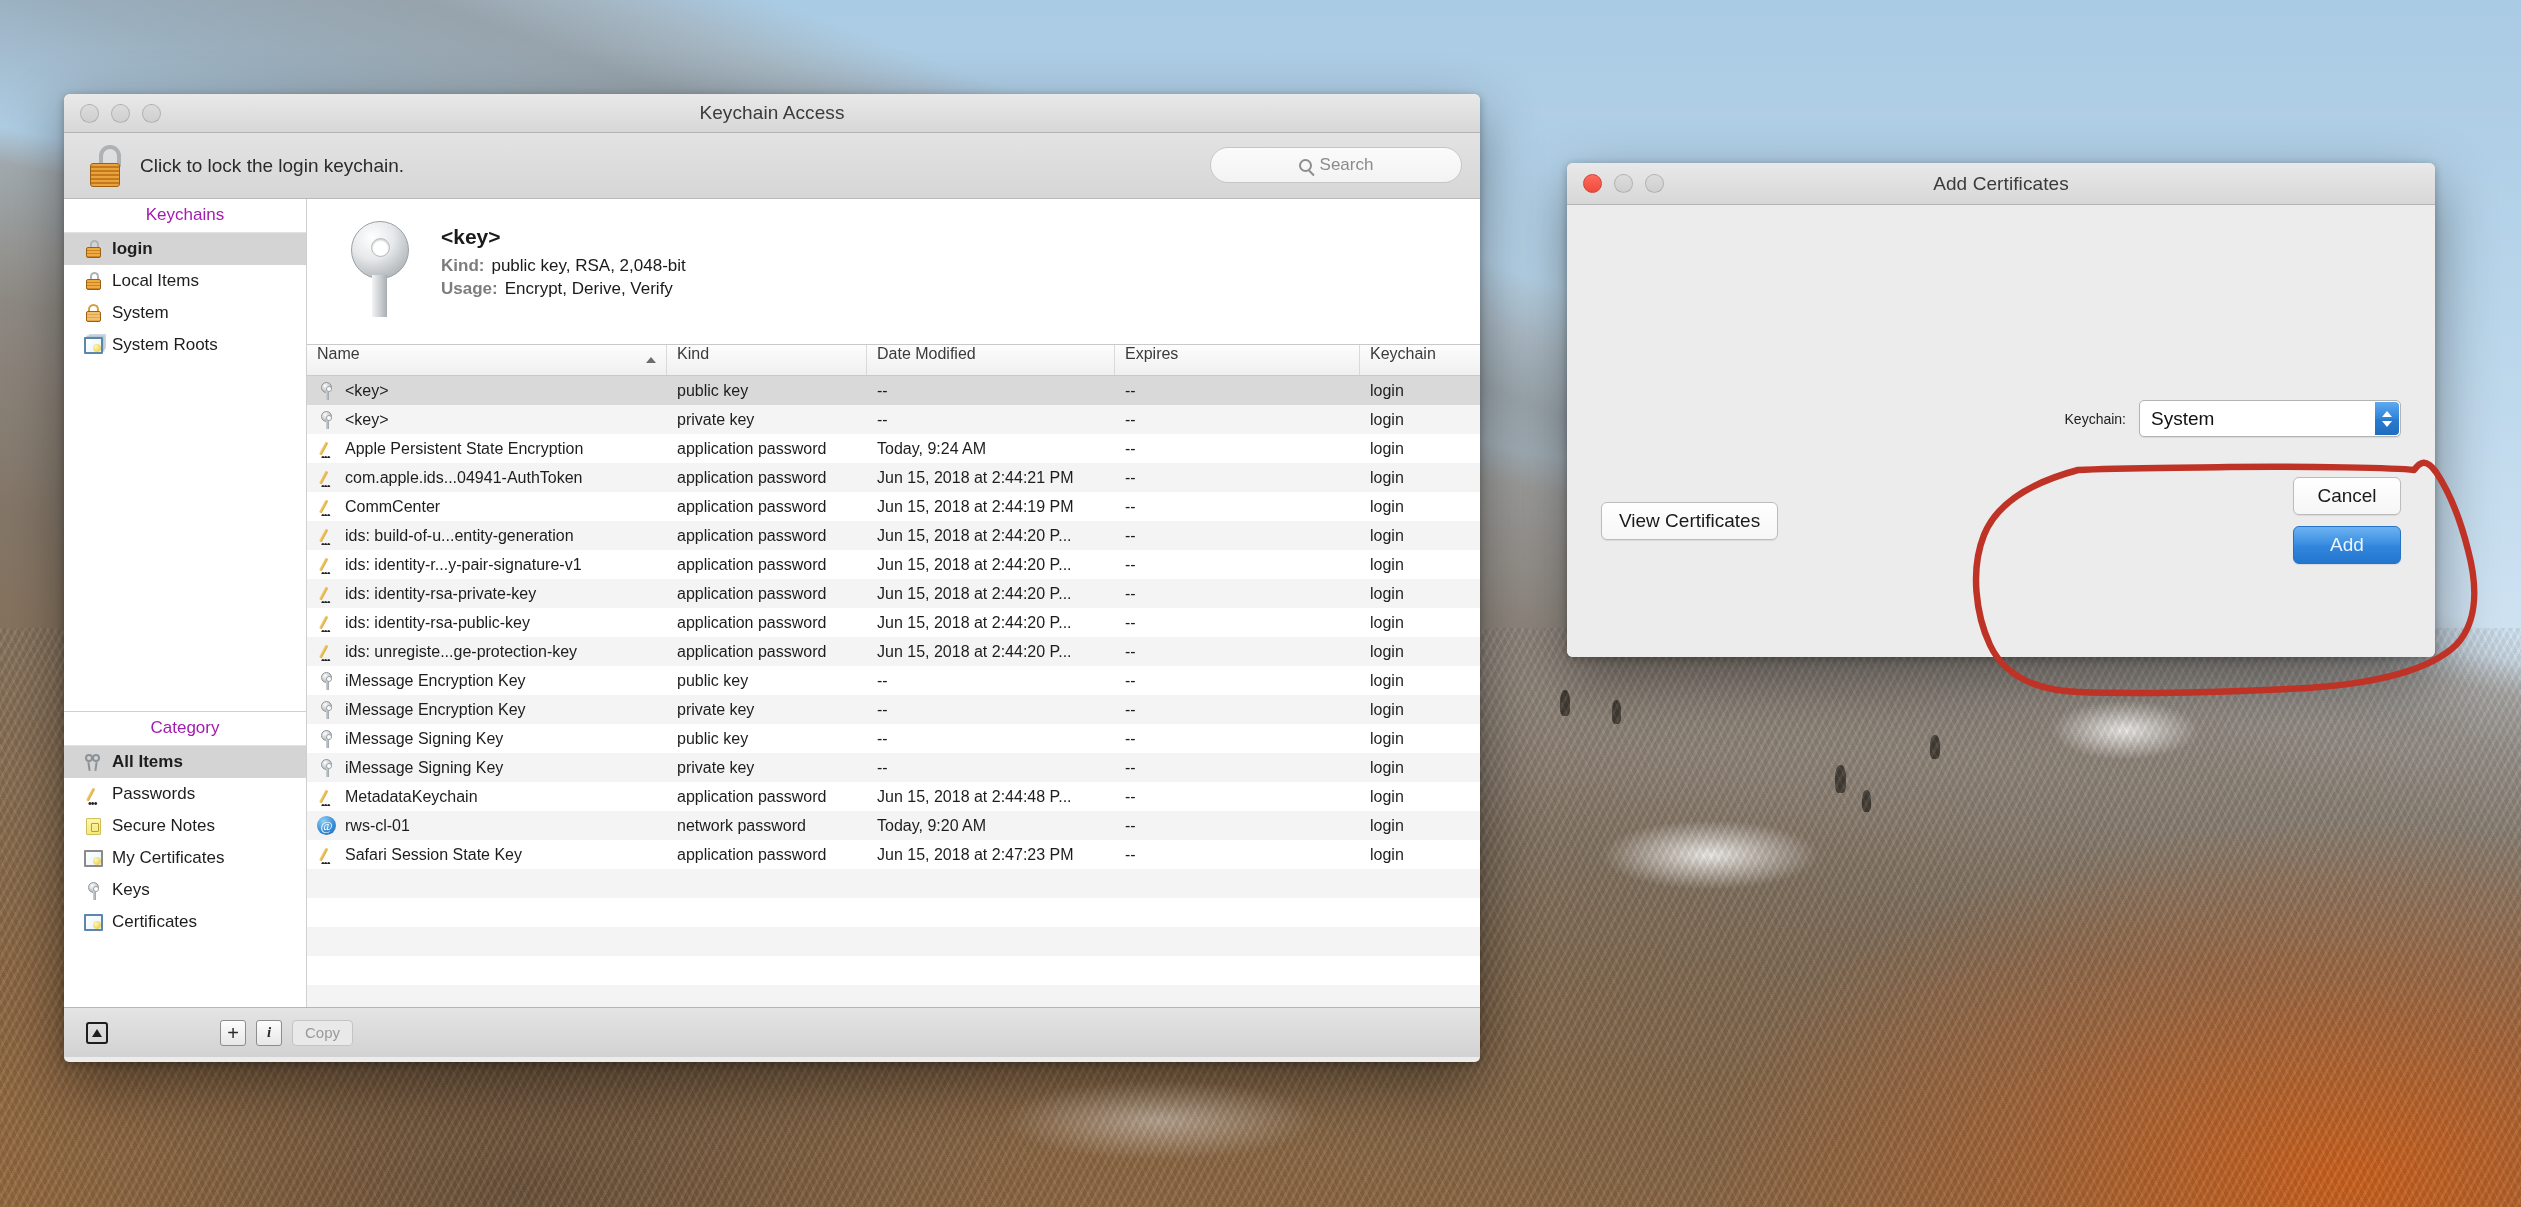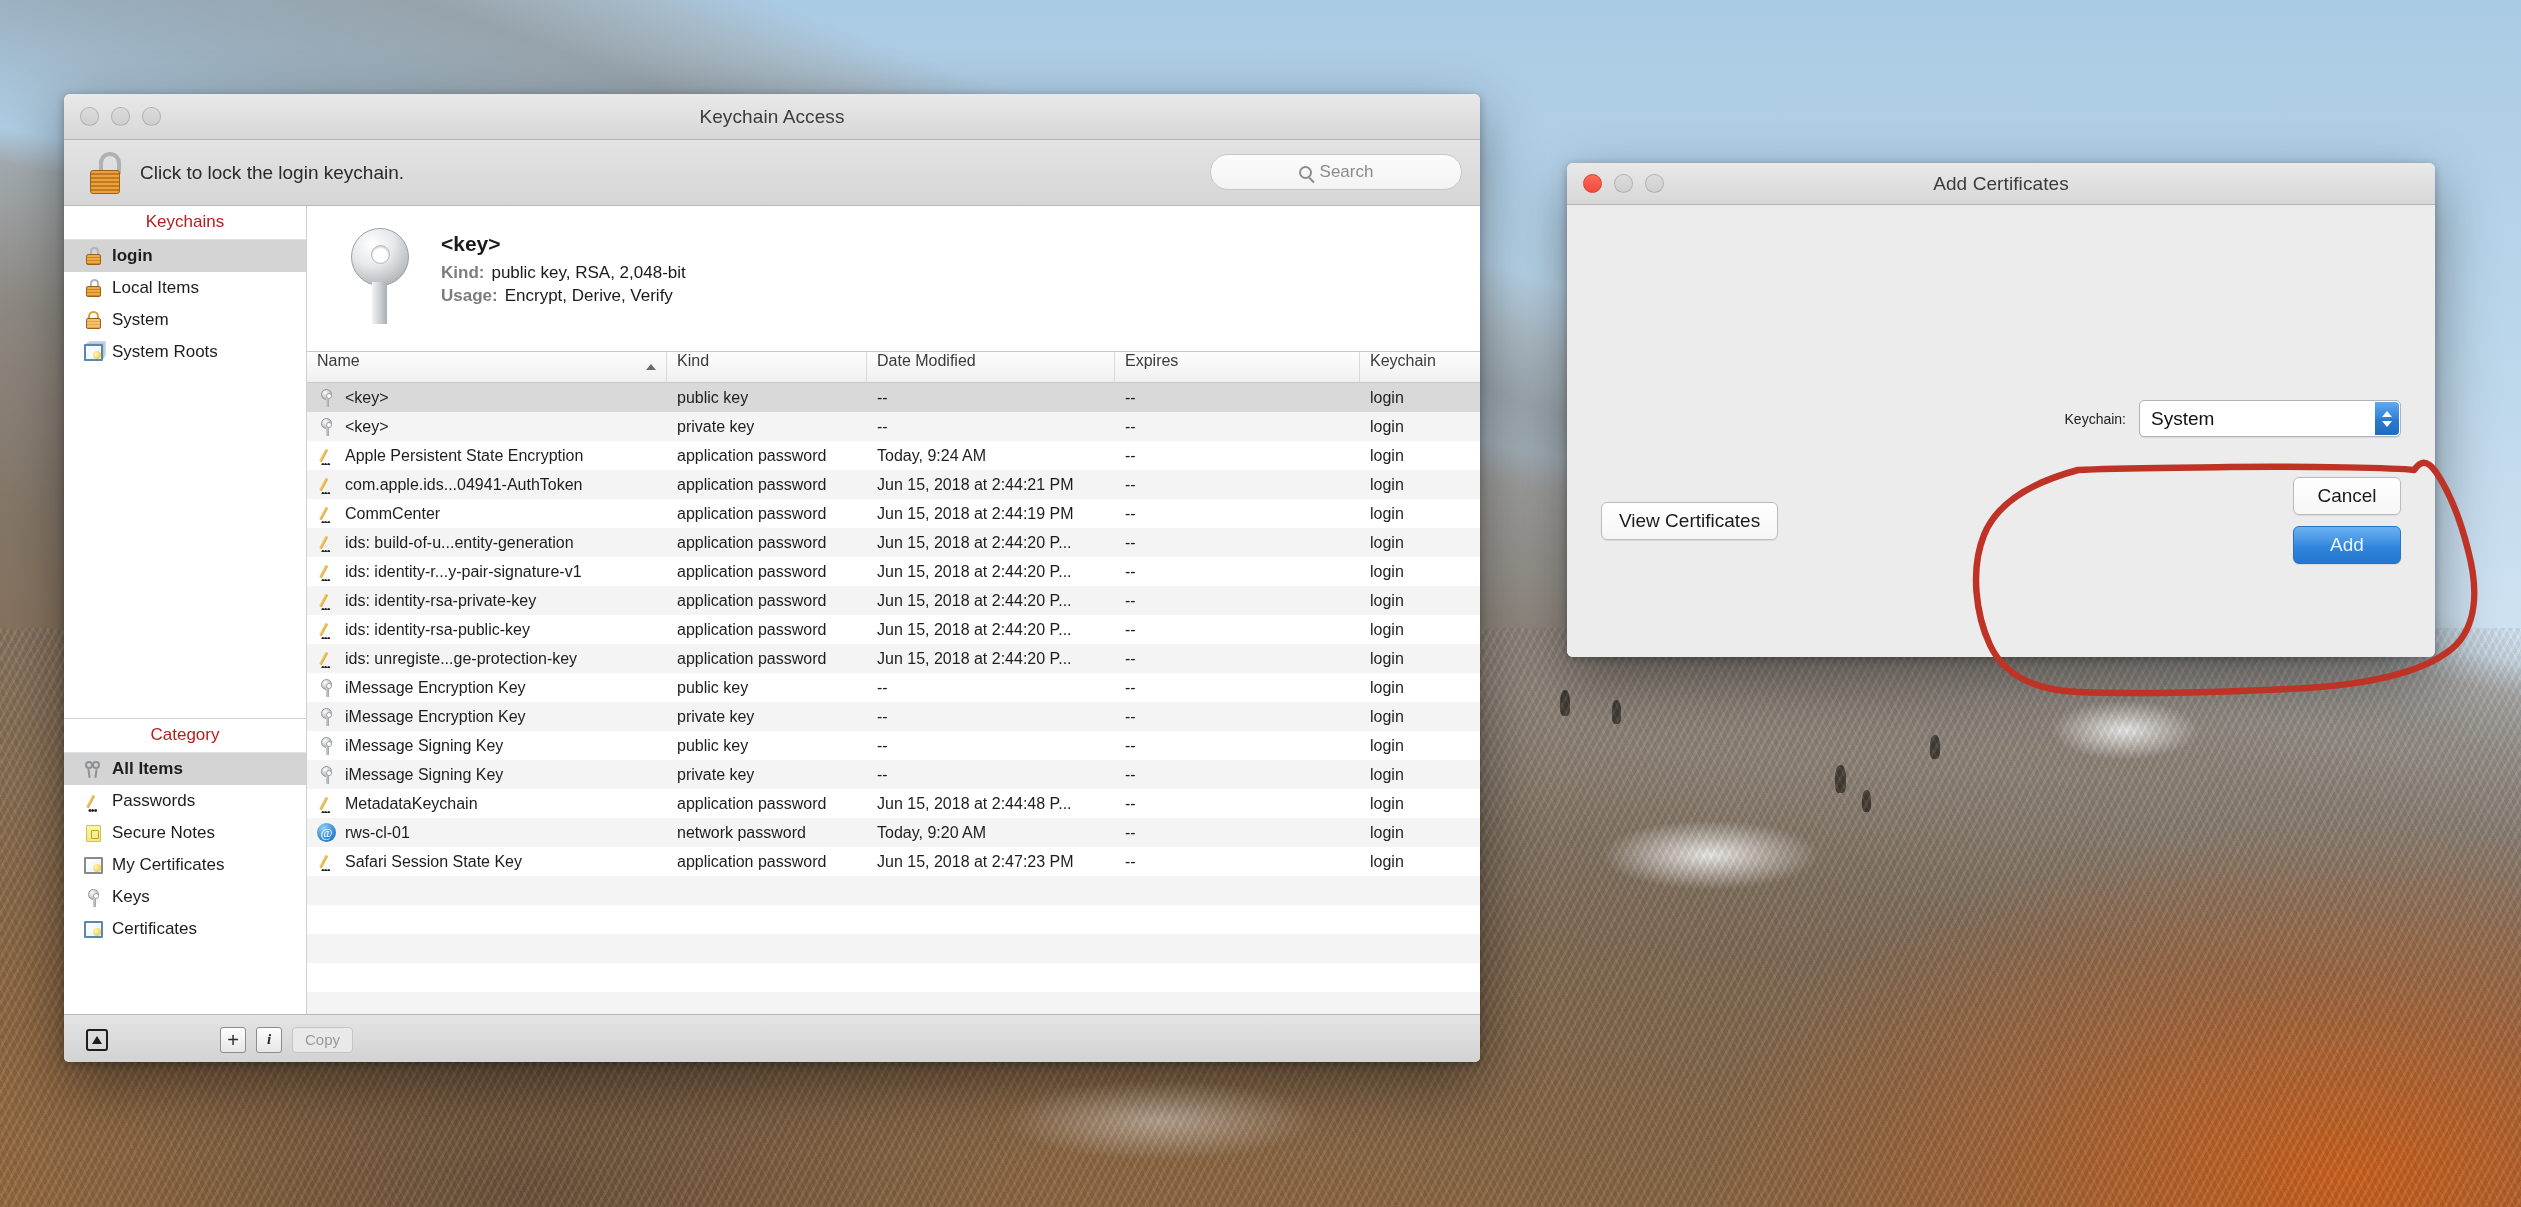--- a/index.html
+++ b/index.html
@@ -69,21 +69,21 @@
 
   
   .win {
     position: absolute;
     background: #ececec;
     border-radius: 6px 6px 5px 5px;
     box-shadow: 0 22px 60px rgba(0,0,0,.42), 0 2px 8px rgba(0,0,0,.28);
     overflow: hidden;
   }
   .titlebar {
-    height: 46px;
+    height: 39px;
     background: linear-gradient(180deg, #e9e9e9 0%, #d7d7d7 100%);
     border-bottom: 1px solid #b4b4b4;
     display: flex; align-items: center;
     position: relative;
   }
   .traffic { display: flex; gap: 12px; padding-left: 16px; }
   .dot { width: 19px; height: 19px; border-radius: 50%;
          border: 1px solid rgba(0,0,0,.16); }
   .dot.inactive { background: linear-gradient(180deg,#dcdcdc,#cfcfcf); }
   .dot.red   { background: linear-gradient(180deg,#ff6a5c,#ef4a3c); border-color:#d8402f; }
@@ -144,21 +144,21 @@
 
   
   #sidebar {
     width: 243px; background: #ffffff;
     border-right: 1px solid #cfcfcf;
     display: flex; flex-direction: column;
     font-size: 17px;
   }
   .sect-header {
     text-align: center; padding: 6px 0 7px;
-    color: #b91c1c; font-size: 17px;
+    color: #a21caf; font-size: 17px;
     background: #ffffff;
     border-bottom: 1px solid #e2e2e2;
   }
   .sb-list { padding: 0; }
   .sb-item {
     display: flex; align-items: center; gap: 9px;
     height: 32px; padding-left: 20px; color: #1d1d1d;
   }
   .sb-item.selected { background: #d4d4d4; font-weight: bold; }
   .sb-spacer { flex: 1; background: #fff; }

